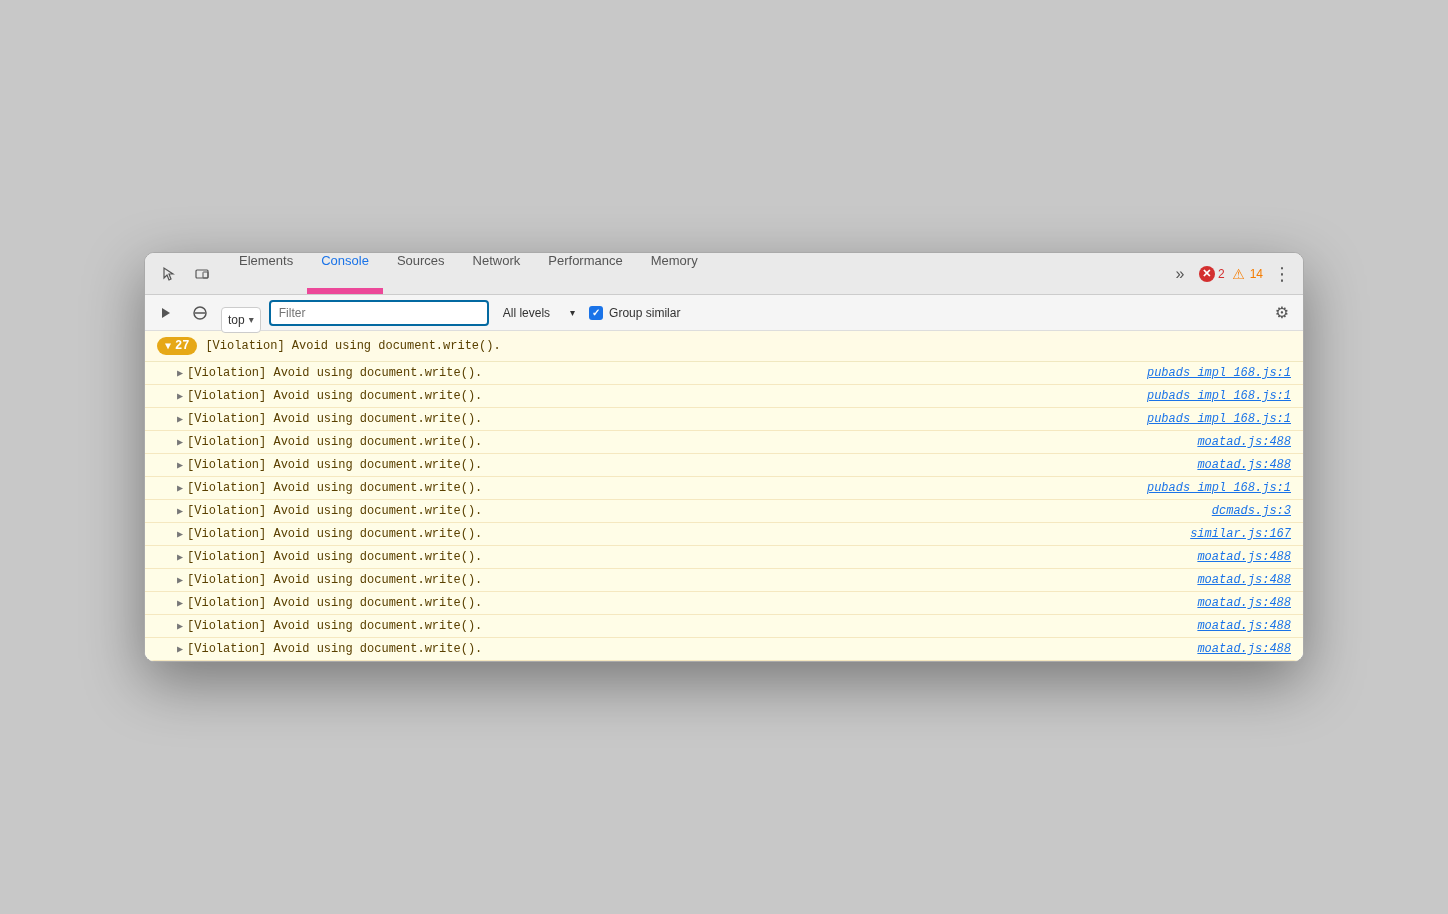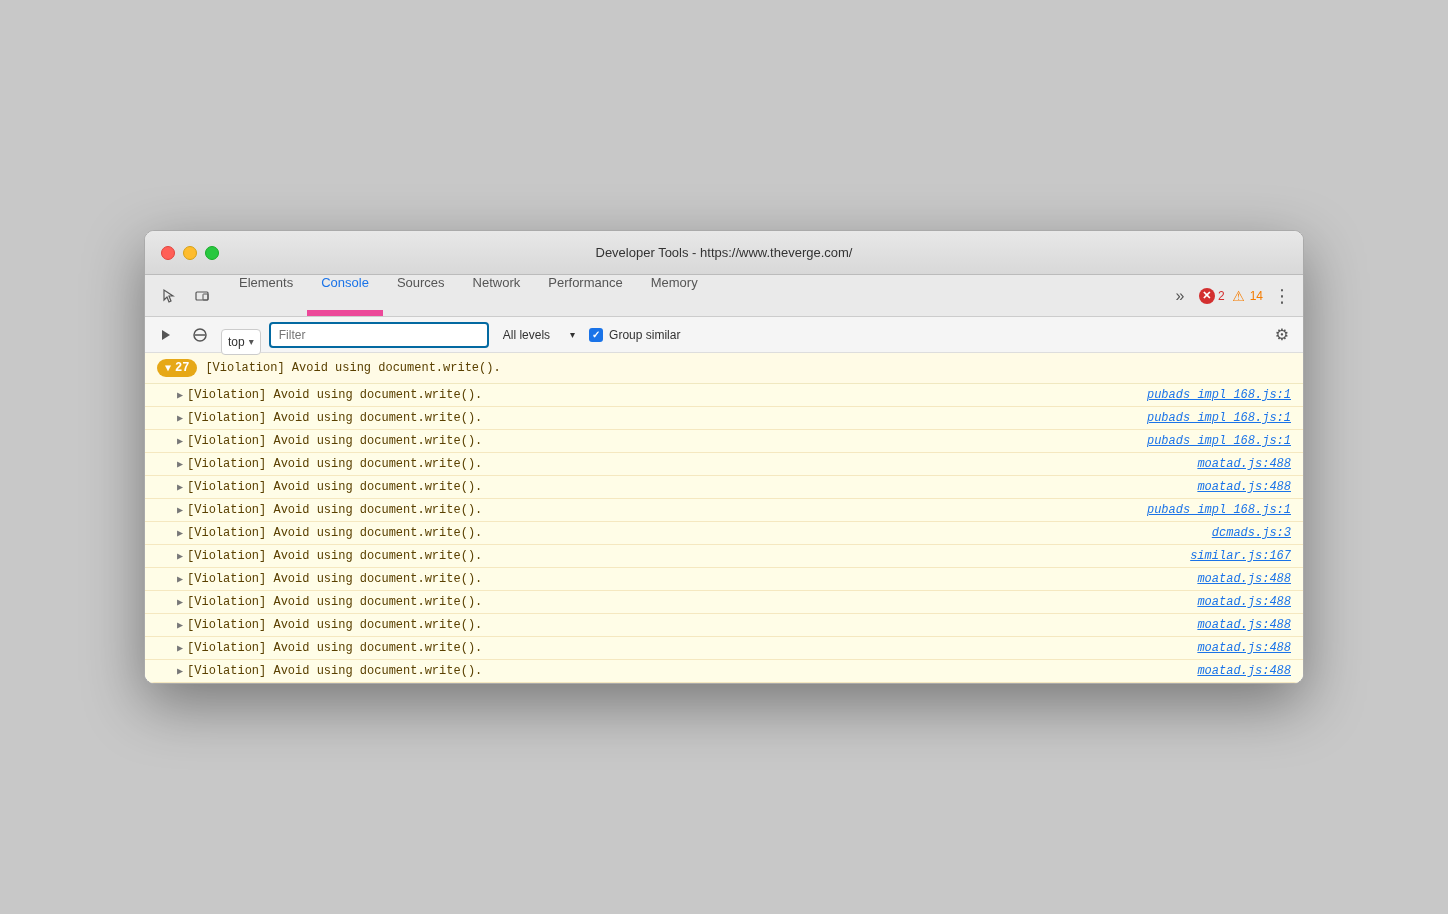--- a/index.html
+++ b/index.html
@@ -312,28 +312,20 @@
       cursor: pointer;
       white-space: nowrap;
       font-style: italic;
     }
   </style>
 </head>
 <body>
 
 <div class="window">
 
-  <div class="title-bar">
-    <div class="traffic-lights">
-      <div class="traffic-light close"></div>
-      <div class="traffic-light minimize"></div>
-      <div class="traffic-light maximize"></div>
-    </div>
-    <div class="title-bar-title">Developer Tools - https://www.theverge.com/</div>
-  </div>
 
   <div class="tabs-bar">
     <div class="tabs-left">
       <button class="toolbar-icon-btn">
         <svg width="16" height="16" viewBox="0 0 16 16">
           <path d="M4 2 L4 12 L7 9 L9 14 L11 13 L9 8 L13 8 Z" fill="none" stroke="#555" stroke-width="1.2"></path>
         </svg>
       </button>
       <button class="toolbar-icon-btn">
         <svg width="16" height="16" viewBox="0 0 16 16">

